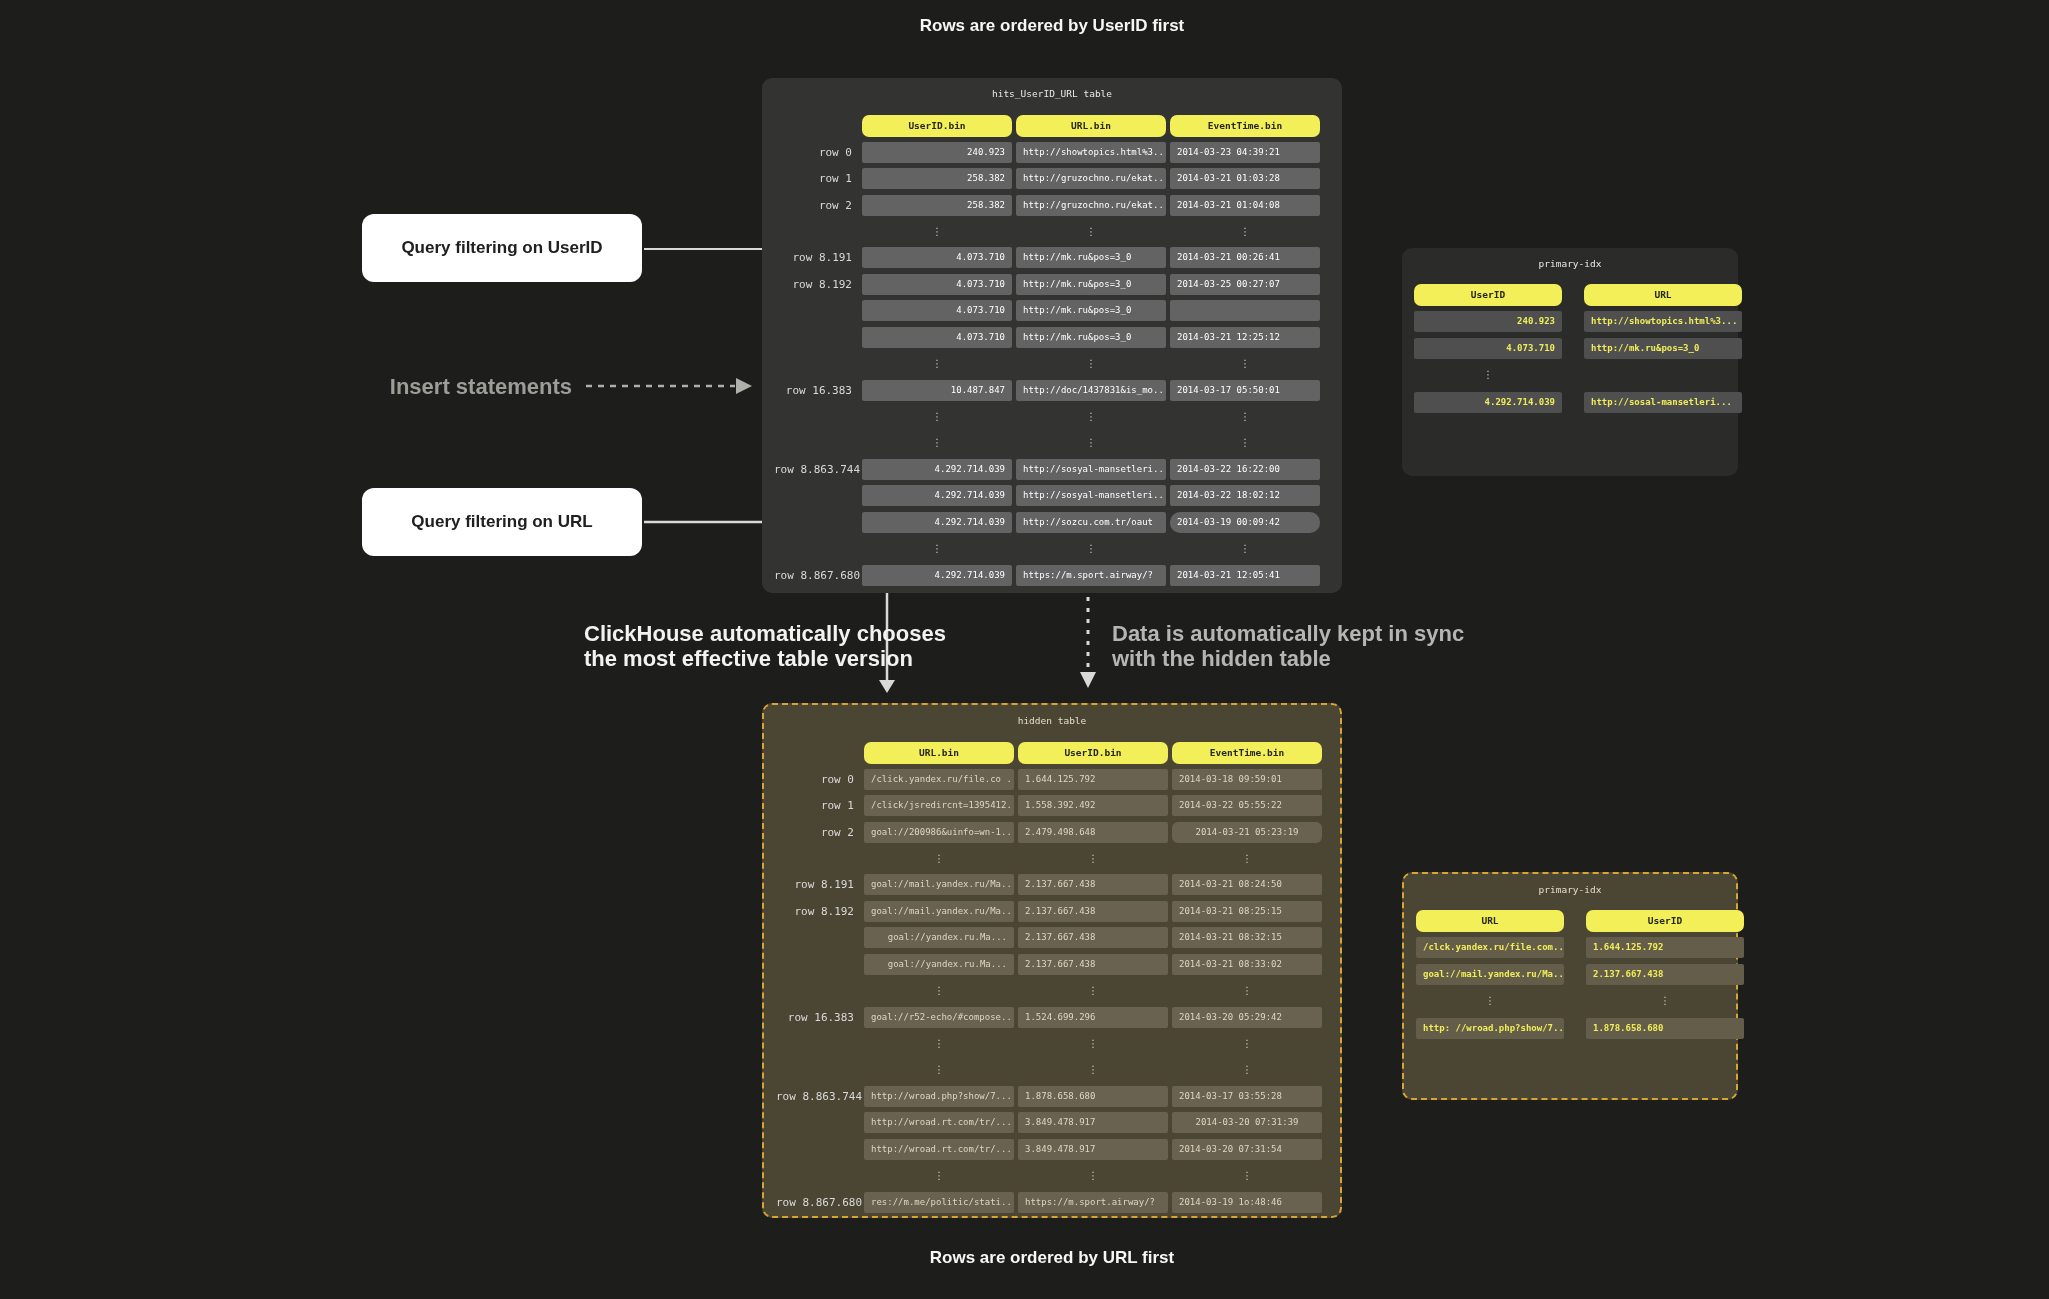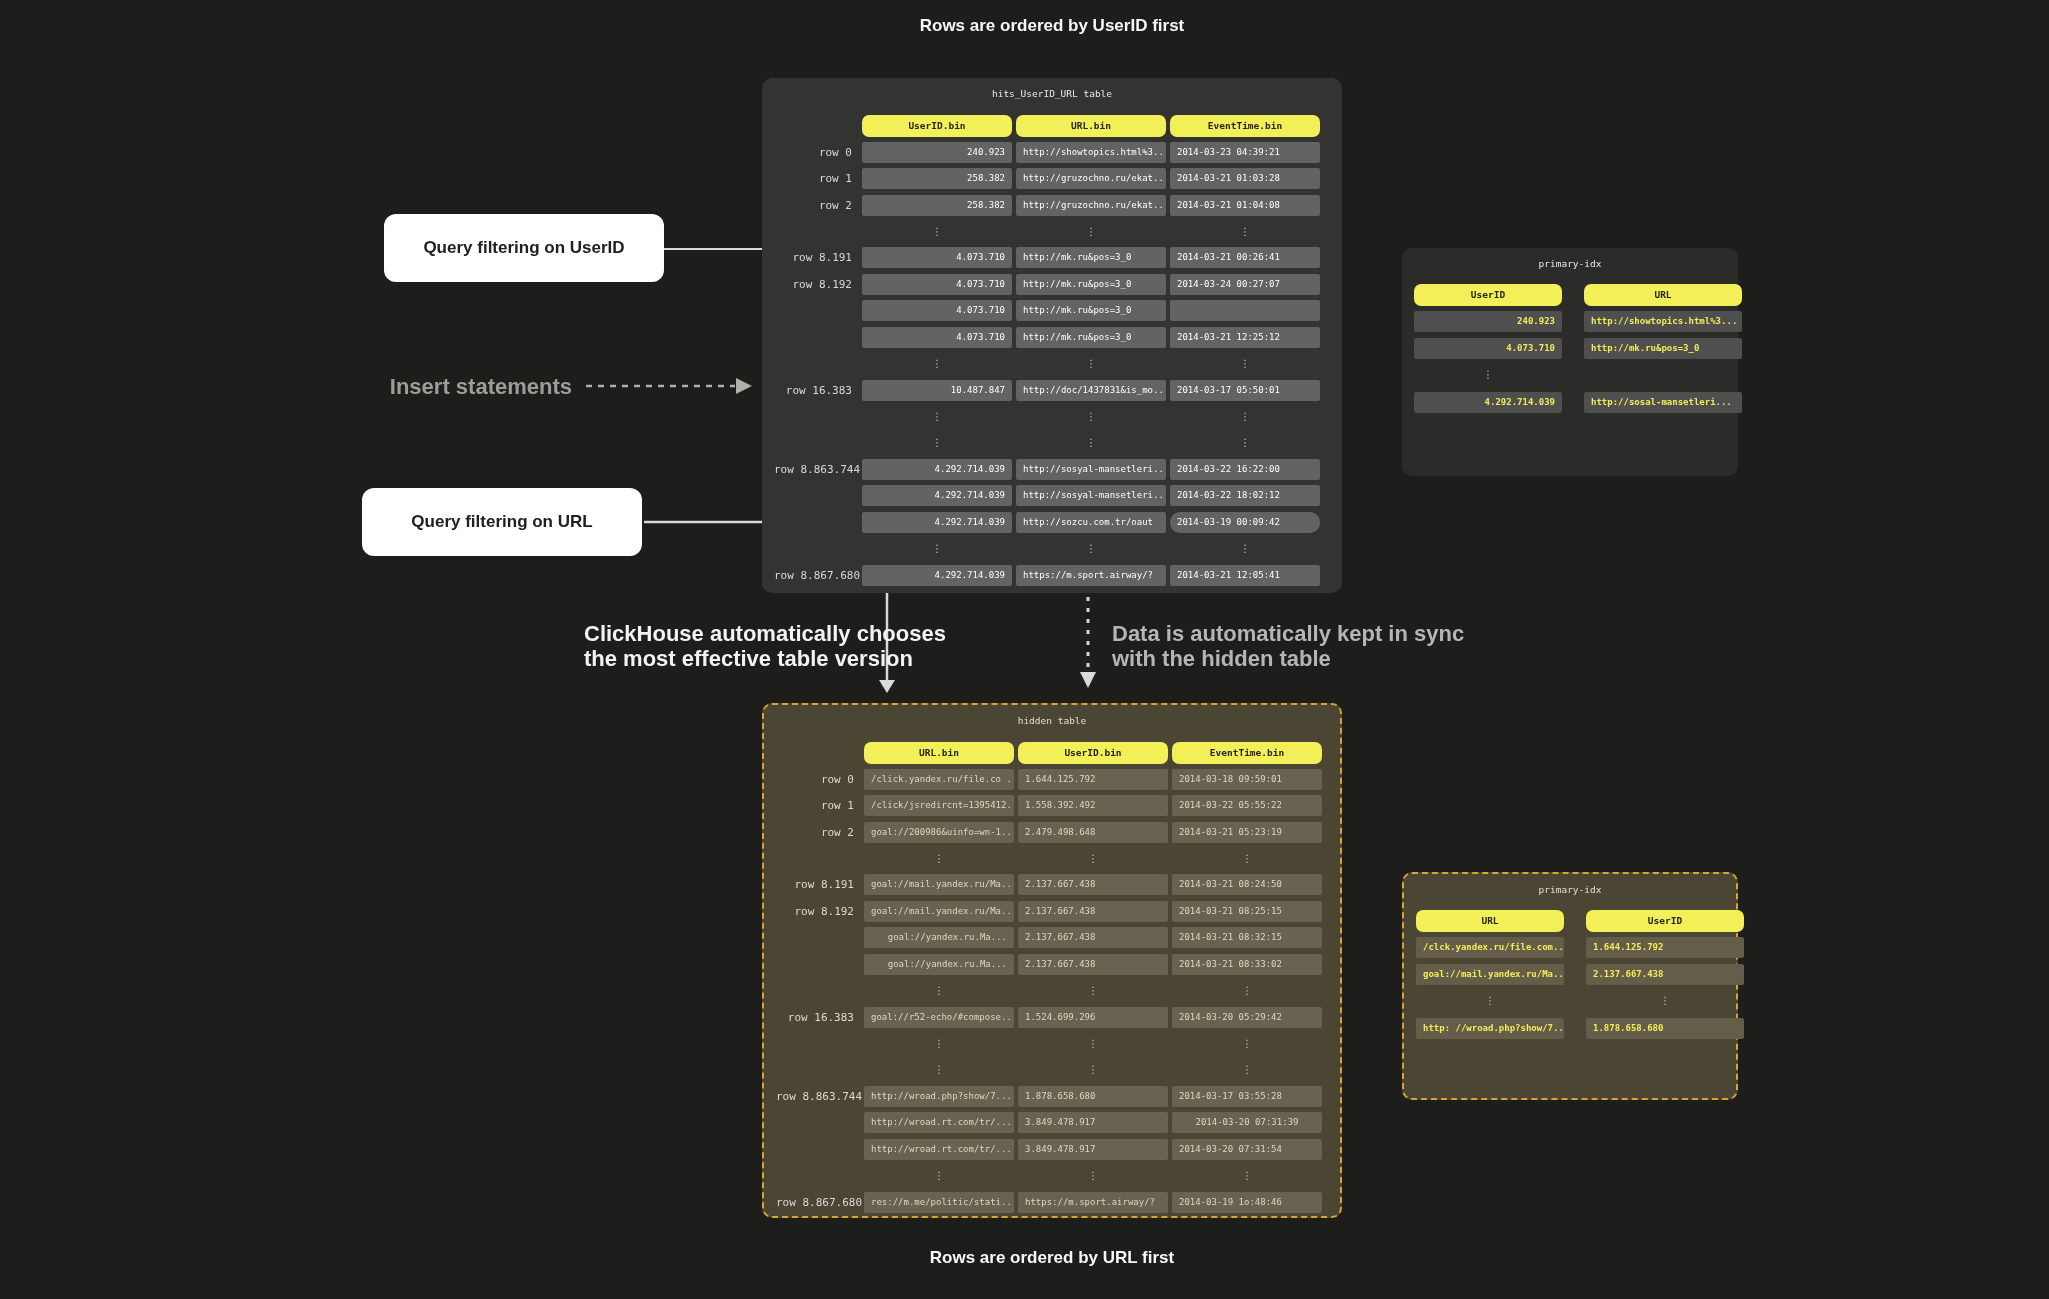--- a/index.html
+++ b/index.html
@@ -48,21 +48,21 @@
   .idx-olive .cell{background:var(--idx-cell-olive);color:var(--idx-value-yellow);font-weight:bold;}
   .rlabel{font-family:"DejaVu Sans Mono",monospace;font-size:11px;color:var(--row-label);
           text-align:right;padding-right:6px;line-height:21px;white-space:nowrap;}
   .dotcell{text-align:center;font-family:"DejaVu Sans Mono",monospace;font-size:10px;line-height:26px;}
   .main-t .dotcell,.idx-gray .dotcell{color:#cfcfcf;}
   .hidden-t .dotcell,.idx-olive .dotcell{color:#d8d1ba;}
 
   .wbox{position:absolute;left:362px;width:280px;height:68px;background:var(--box-bg);border-radius:12px;
         display:flex;align-items:center;justify-content:center;font-size:17px;font-weight:bold;
         color:var(--box-text);}
-  .wbox.b1{top:214px;margin-left:22px;}
+  .wbox.b1{top:214px;}
   .wbox.b2{top:488px;}
 
   .note{position:absolute;font-size:22px;font-weight:bold;line-height:25px;}
   .note.insert{left:352px;top:374px;width:220px;text-align:right;color:var(--insert-gray);}
   .note.choose{left:584px;top:621px;color:var(--annotation-white);}
   .note.sync{left:1112px;top:621px;color:var(--annotation-gray);}
 </style>
 </head>
 <body>
 
@@ -125,21 +125,21 @@
         <div class="trow">
           <div class="rlabel">row 8.191</div>
           <div class="cell" style="text-align: right;">4.073.710</div>
           <div class="cell" style="text-align: left;">http://mk.ru&amp;pos=3_0</div>
           <div class="cell" style="text-align: left;">2014-03-21 00:26:41</div>
         </div>
         <div class="trow">
           <div class="rlabel">row 8.192</div>
           <div class="cell" style="text-align: right;">4.073.710</div>
           <div class="cell" style="text-align: left;">http://mk.ru&amp;pos=3_0</div>
-          <div class="cell" style="text-align: left;">2014-03-24 00:27:07</div>
+          <div class="cell" style="text-align: left;">2014-03-25 00:27:07</div>
         </div>
         <div class="trow">
           <div class="rlabel"></div>
           <div class="cell" style="text-align: right;">4.073.710</div>
           <div class="cell" style="text-align: left;">http://mk.ru&amp;pos=3_0</div>
           <div class="cell" style="text-align: left;"></div>
         </div>
         <div class="trow">
           <div class="rlabel"></div>
           <div class="cell" style="text-align: right;">4.073.710</div>
@@ -247,21 +247,21 @@
         <div class="trow">
           <div class="rlabel">row 1</div>
           <div class="cell" style="text-align: right;">/click/jsredircnt=1395412...</div>
           <div class="cell" style="text-align: left;">1.558.392.492</div>
           <div class="cell" style="text-align: left;">2014-03-22 05:55:22</div>
         </div>
         <div class="trow">
           <div class="rlabel">row 2</div>
           <div class="cell" style="text-align: right;">goal://200986&amp;uinfo=wn-1...</div>
           <div class="cell" style="text-align: left;">2.479.498.648</div>
-          <div class="cell" style="text-align: left;">2014-03-21 05:23:19</div>
+          <div class="cell" style="text-align: center; border-radius: 6px;">2014-03-21 05:23:19</div>
         </div>
         <div class="trow dotsrow">
           <div class="rlabel"></div>
           <div class="dotcell">⋮</div>
           <div class="dotcell">⋮</div>
           <div class="dotcell">⋮</div>
         </div>
         <div class="trow">
           <div class="rlabel">row 8.191</div>
           <div class="cell" style="text-align: right;">goal://mail.yandex.ru/Ma...</div>

